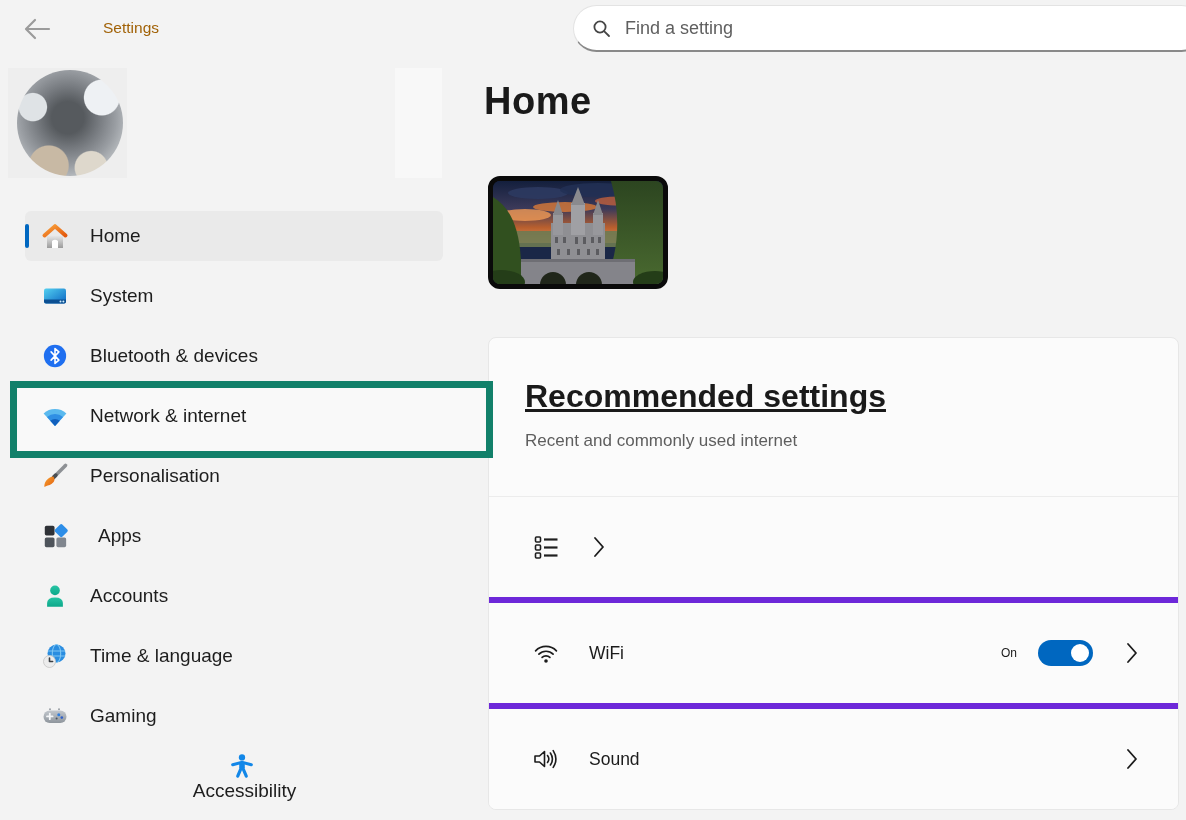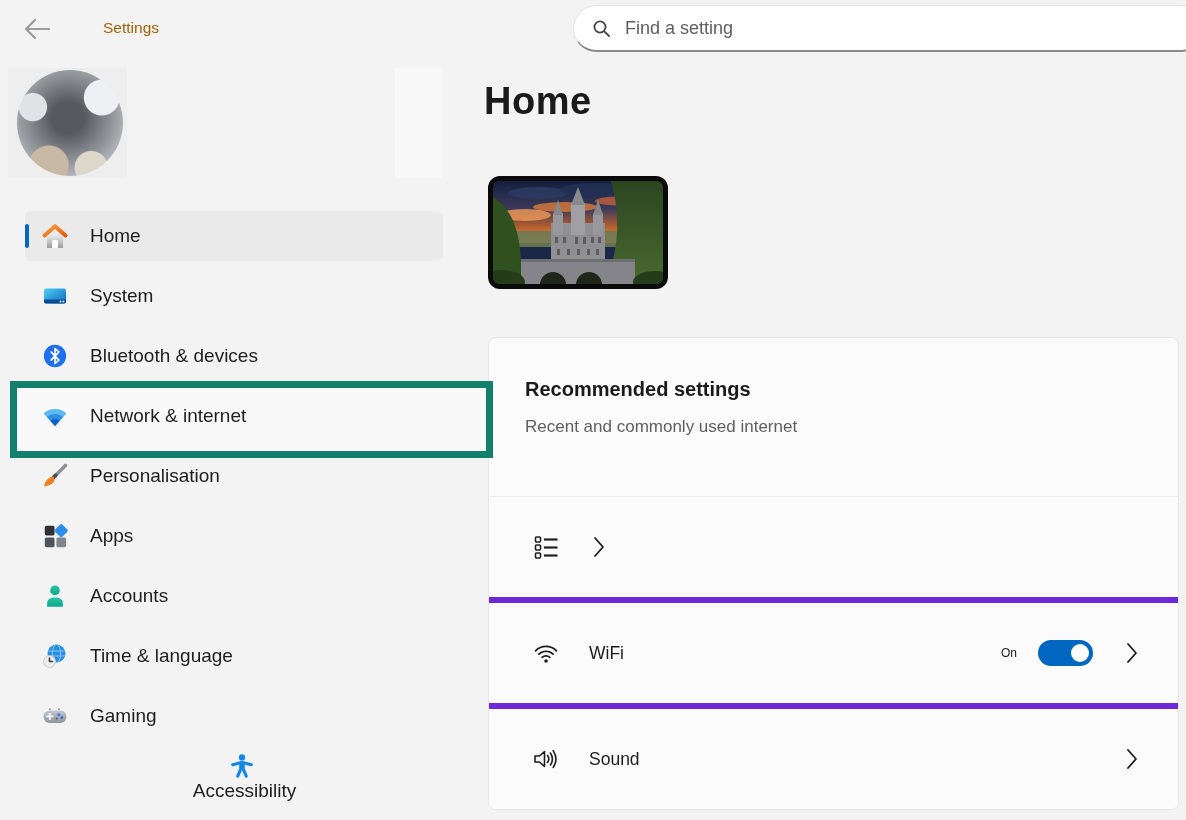--- a/index.html
+++ b/index.html
@@ -65,21 +65,21 @@
     border:5px solid #0a0a0a; border-radius:12px; overflow:hidden; background:#1a2747;
   }
   .thumb svg { display:block; width:100%; height:100%; }
 
   .card {
     position:absolute; left:488px; top:337px; width:691px; height:473px;
     background:#fbfbfb; border:1px solid #e7e7e7; border-radius:8px;
     overflow:hidden; z-index:2; display:flex; flex-direction:column;
   }
   .card-header { height:159px; padding:40px 36px 0 36px; border-bottom:1px solid #ececec; }
-  .card-title { font-size:20px; font-weight:600; color:#1a1a1a; }
+  .card-title { font-size:32px; font-weight:600; color:#1a1a1a;text-decoration:underline; }
   .card-sub { font-size:17px; color:#5e5e5e; margin-top:16px; }
   .rows { flex:1; display:flex; flex-direction:column; }
   .row {
     flex:1; display:flex; align-items:center; padding:0 40px 0 43px; cursor:pointer; background:#fbfbfb;
   }
   .row + .row { border-top:6px solid #6d28d9;align-items:center; }
   .row .ric { width:28px; height:28px; flex:0 0 28px; display:flex; align-items:center; justify-content:center; }
   .row .rlbl { margin-left:29px; font-size:17.5px; color:#1b1b1b; flex:1; }
   .row .status { font-size:12px; color:#1b1b1b; margin-right:21px; }
   .toggle {
@@ -184,21 +184,21 @@
           </linearGradient>
         </defs>
       <path d="M24.5 3.5 L13.5 14.5" stroke="#8d9094" stroke-width="3.6" stroke-linecap="round"></path>
       <path d="M14.8 13.2 L12.6 15.4" stroke="#4a4f54" stroke-width="3.8" stroke-linecap="round"></path>
       <path d="M12.2 14.6 C14.2 16.8 14 19.6 10.8 21.8 C8 23.7 5.2 23.8 3.4 25 C3 22.2 4.2 19 6.8 16.9 C8.6 15.4 10.8 14.4 12.2 14.6 Z" fill="url(#brushg)"></path>
     </svg>
   </div>
   <div class="lbl">Personalisation</div>
 </div>
 
-<div class="side-item" style="top:512px;">
+<div class="side-item" style="top:512px;gap:8px;">
   <div class="ic">
     <svg width="26" height="26" viewBox="0 0 28 28">
       <rect x="3" y="3" width="10.5" height="10.5" rx="1.8" fill="#2e3136"></rect>
       <rect x="3" y="15.5" width="10.5" height="10.5" rx="1.8" fill="#4e545b"></rect>
       <rect x="15.5" y="15.5" width="10.5" height="10.5" rx="1.8" fill="#80868e"></rect>
       <rect x="15.2" y="2.7" width="11" height="11" rx="2" fill="#2d8ee8" transform="rotate(45 20.7 8.2)"></rect>
     </svg>
   </div>
   <div class="lbl">Apps</div>
 </div>

